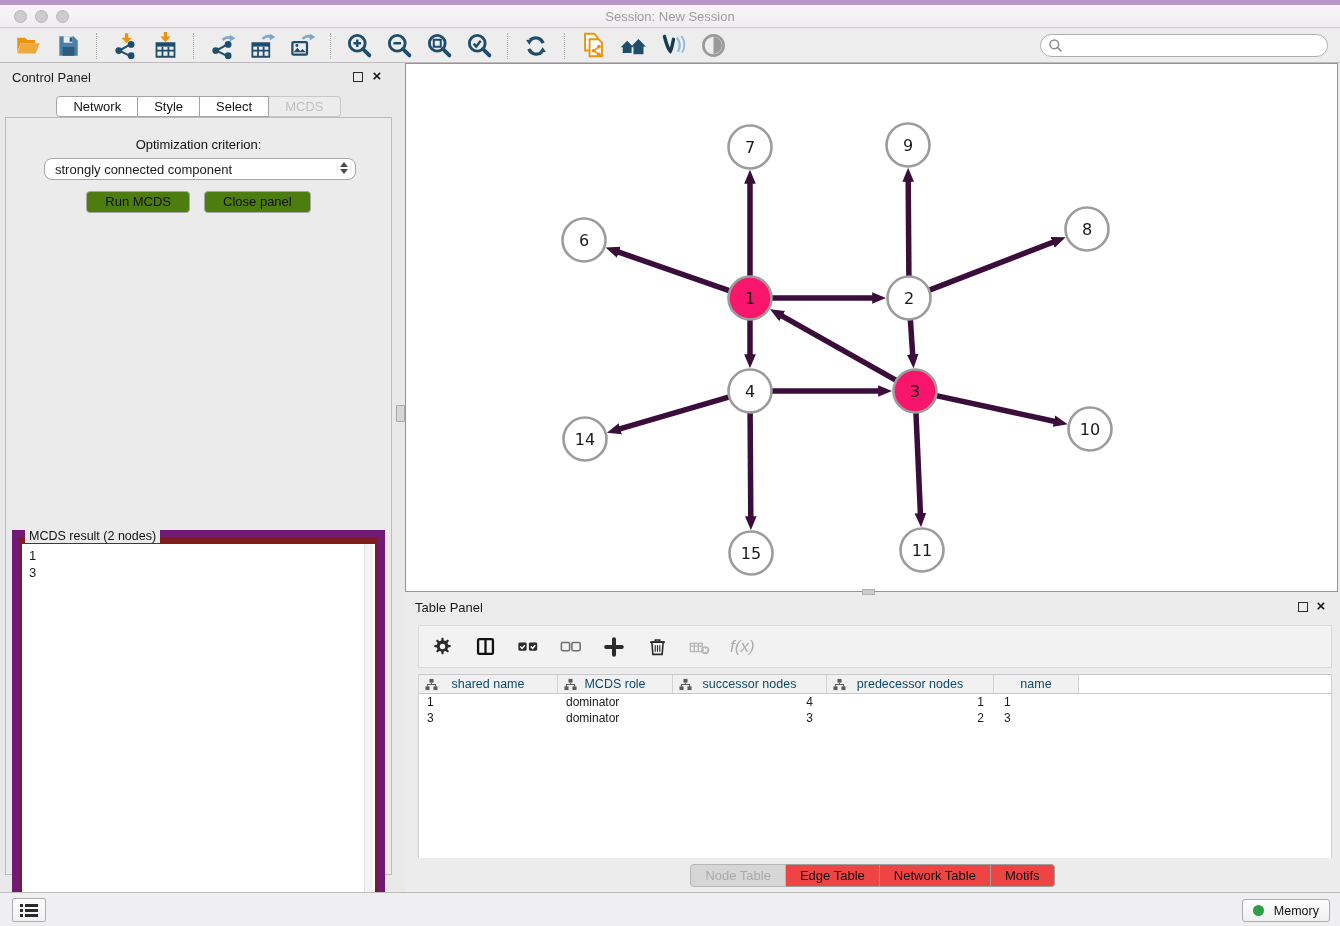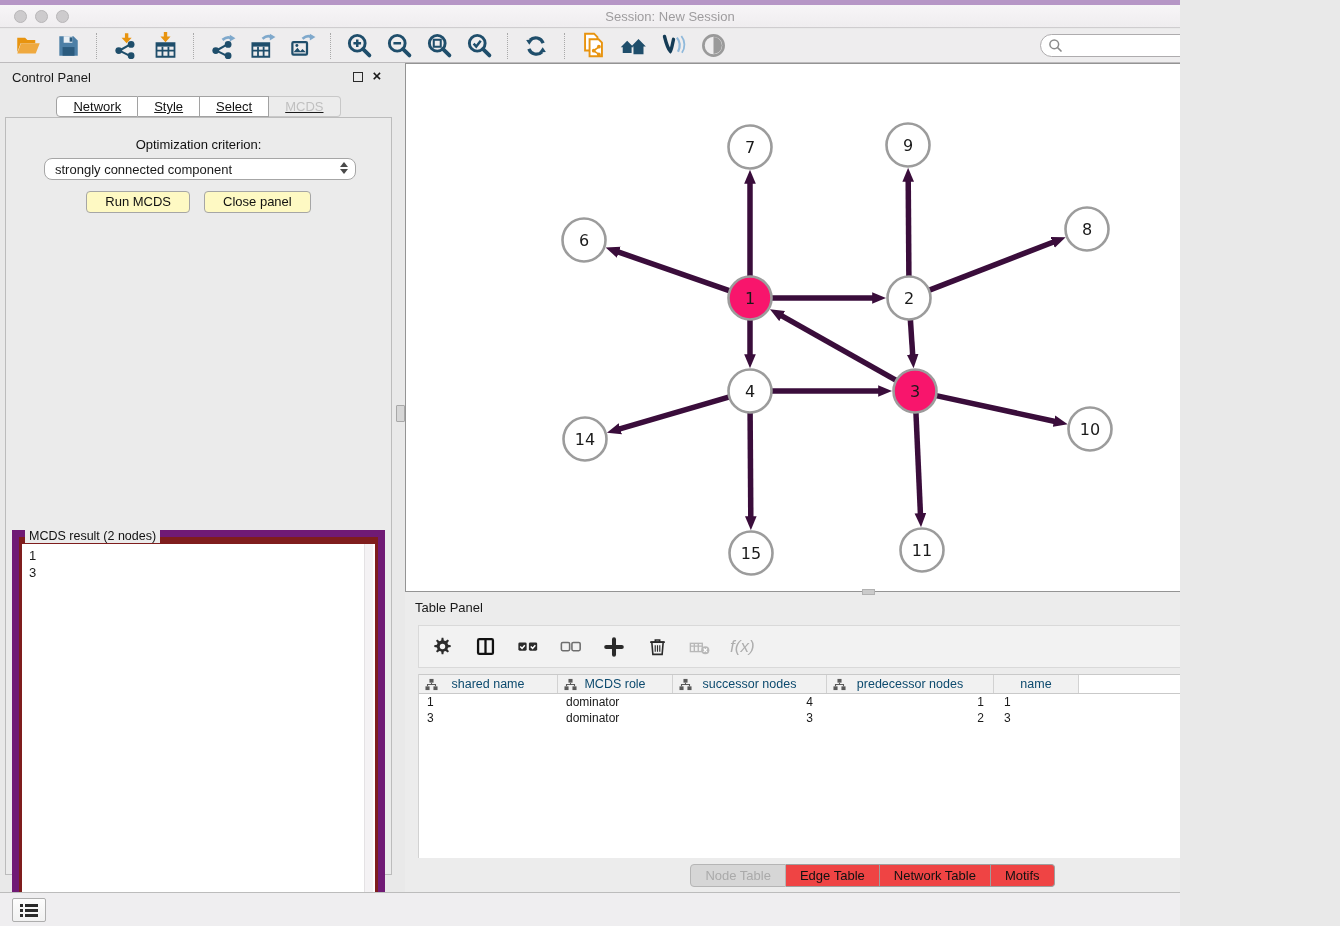--- a/index.html
+++ b/index.html
@@ -1,18 +1,18 @@
 <!DOCTYPE html>
 <html><head>
 <meta charset="utf-8">
 <style>
   * { margin:0; padding:0; box-sizing:border-box; }
   html,body { width:1340px; height:926px; }
   body { font-family:"Liberation Sans","DejaVu Sans",sans-serif; font-size:13px; color:#1a1a1a; background:#e9e9e9; }
-  .app { position:relative; width:1180px; height:926px; overflow:hidden; background:#e9e9e9; }
+  .app { position:relative; width:1340px; height:926px; overflow:hidden; background:#e9e9e9; }
 
   
   .purple-strip { position:absolute; left:0; top:0; width:1340px; height:5px; background:#b696c6; }
   .titlebar { position:absolute; left:0; top:5px; width:1340px; height:23px; background:linear-gradient(#f7f5f7,#efedef); border-bottom:1px solid #cfcdcf; }
   .traffic { position:absolute; top:5px; left:14px; display:flex; gap:8px; }
   .traffic .dot { width:13px; height:13px; border-radius:50%; background:#cdcbcd; border:1px solid #b8b6b8; }
   .app-title { position:absolute; left:0; right:0; top:4px; text-align:center; color:#9e9c9e; font-size:13px; }
 
   .toolbar { position:absolute; left:0; top:29px; width:1340px; height:34px; background:#eeedee; border-bottom:1px solid #bdbbbd; display:flex; align-items:center; padding-left:8px; }
   .tbtn { width:36px; height:30px; display:flex; align-items:center; justify-content:center; margin:0 2px; }
@@ -23,34 +23,34 @@
 
   
   .control-panel { position:absolute; left:0; top:63px; width:397px; height:829px; background:#e9e9e9; }
   .cp-header-row { position:absolute; left:0; top:0; width:100%; height:26px; }
   .panel-title { position:absolute; left:12px; top:7px; font-size:13px; color:#1a1a1a; }
   .float-box { position:absolute; top:9px; width:10px; height:10px; border:1.6px solid #2a2a2a; background:transparent; }
   .close-x { position:absolute; top:5px; width:14px; height:16px; font-weight:bold; font-size:15px; color:#1a1a1a; text-align:center; line-height:16px; }
   .close-x::before { content:"×"; }
   .cp-float { right:34px; } .cp-close { right:13px; }
 
-  .cp-tabs { position:absolute; left:0; top:33px; width:100%; display:flex; justify-content:center;text-decoration:underline; }
+  .cp-tabs { position:absolute; left:0; top:33px; width:100%; display:flex; justify-content:center; }
   .tab { height:21px; line-height:19px; padding:0 16px; background:#fff; border:1px solid #a2a2a2; border-left:none; font-size:13px; color:#111; }
   .tab:first-child { border-left:1px solid #a2a2a2; border-radius:4px 0 0 4px; }
   .tab.last { border-radius:0 4px 4px 0; }
   .tab.disabled-active { background:#ececec; border-color:#c8c8c8; color:#c0c0c0; }
 
   .cp-box { position:absolute; left:5px; top:54px; width:387px; height:758px; background:#ebebeb; border:1px solid #bcbcbc; }
   .opt-label { position:absolute; left:0; top:74px; width:100%; text-align:center; font-size:13px; color:#111; }
   .opt-select { position:absolute; left:44px; top:95px; width:312px; height:22px; background:#fff; border:1px solid #a6a6a6; border-radius:8px; display:flex; align-items:center; padding-left:10px; font-size:13px; }
   .stepper { position:absolute; right:7px; top:3px; display:flex; flex-direction:column; gap:2px; }
   .tri-up { width:0; height:0; border-left:4px solid transparent; border-right:4px solid transparent; border-bottom:5px solid #4a4a4a; }
   .tri-down { width:0; height:0; border-left:4px solid transparent; border-right:4px solid transparent; border-top:5px solid #4a4a4a; }
   .cp-buttons { position:absolute; left:0; top:128px; width:100%; display:flex; justify-content:center; gap:14px; }
-  .btn { height:22px; padding:0 18px; background:#fef9c3; border:1px solid #a6a6a6; border-radius:4px; font-size:13px; color:#111; line-height:20px; }
+  .btn { height:22px; padding:0 18px; background:#4d7c0f; border:1px solid #a6a6a6; border-radius:4px; font-size:13px; color:#111; line-height:20px; }
 
   .result-group { position:absolute; left:12px; top:431px; width:373px; height:382px; border:7px solid #701a75; background:#7f1d1d;margin-top:36px; }
   .result-title { position:absolute; left:6px; top:-8px; background:#ebebeb; padding:0 4px; font-size:12.5px; color:#111; }
   .result-area { position:absolute; left:3px; right:3px; top:7px; bottom:3px; background:#fff; }
   .result-line { font-size:13px; padding-left:7px; line-height:17px; }
   .result-line:first-child { padding-top:3px; }
   .scroll-track { position:absolute; right:2px; top:0; bottom:0; width:9px; background:#f4f2f4; border-left:1px solid #e4e2e4; }
   .divider-handle { position:absolute; left:396px; top:405px; width:9px; height:17px; background:#d6d6d6; border:1px solid #a8a8a8; border-radius:1px; }
 
   

